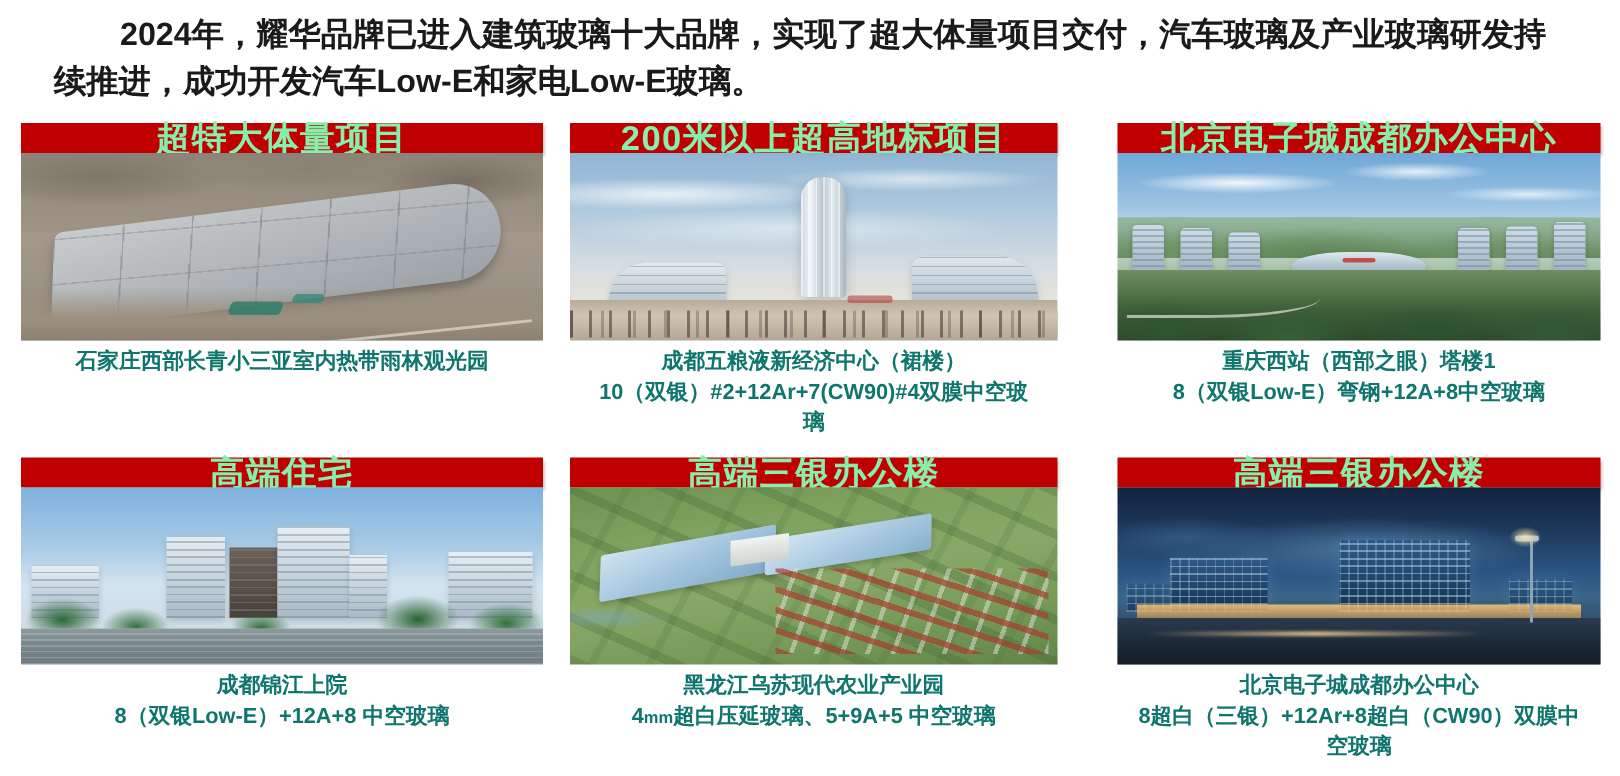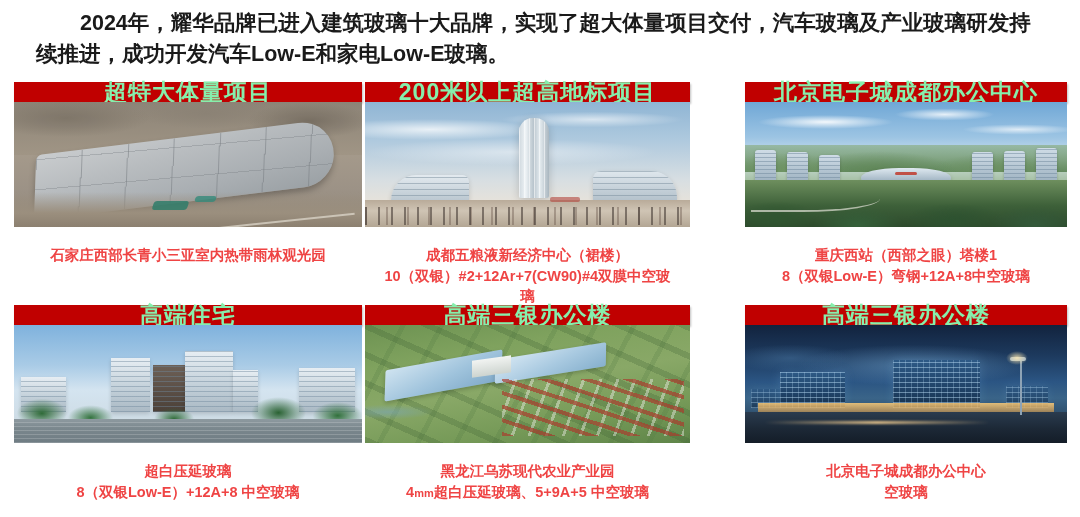--- a/index.html
+++ b/index.html
@@ -48,21 +48,21 @@
     width: 1080px;
     height: 223px;
   }
   .row.row2 { height: 212px; }
 
   .card {
     position: absolute;
     top: 0;
   }
   .card.c0 { left: 14px;  width: 348px; }
-  .card.c1 { left: 365px; width: 325px; }
+  .card.c1 { left: 380px; width: 325px; }
   .card.c2 { left: 745px; width: 322px; }
 
   
   .banner {
     position: relative;
     height: 20px;
     background: #c00000;
     color: #86efac;
     font-size: 23px;
     font-weight: bold;
@@ -79,23 +79,23 @@
     position: relative;
     width: 100%;
     height: 125px;
     overflow: hidden;
     background: #b9c4cc;
   }
   .photo.short { height: 118px; }
 
   
   .caption {
-    margin-top: 18px;
+    margin-top: 4px;
     text-align: center;
-    color: #ef4444;
+    color: #0f766e;
     font-size: 14.5px;
     font-weight: bold;
     line-height: 1.42;
     font-family: "Liberation Sans", "DejaVu Sans", sans-serif;
   }
   .caption .line1 { display: block; }
   .caption .line2 { display: block; }
   .cap-sm { font-size: 11px; vertical-align: baseline; }
 
   
@@ -473,21 +473,21 @@
           <div class="blk b1"></div>
           <div class="blk b2"></div>
           <div class="blk b3"></div>
           <div class="blk b4"></div>
           <div class="blk b5"></div>
           <div class="blk b6"></div>
           <div class="trees"></div>
           <div class="water"></div>
         </div>
         <div class="caption">
-          <span class="line1">超白压延玻璃</span>
+          <span class="line1">成都锦江上院</span>
           <span class="line2">8（双银Low-E）+12A+8 中空玻璃</span>
         </div>
       </div>
 
       <div class="card c1">
         <div class="banner">高端三银办公楼</div>
         <div class="photo short ph-agri">
           <div class="fields"></div>
           <div class="riverline"></div>
           <div class="green1"></div>
@@ -510,19 +510,20 @@
           <div class="ofc o2"></div>
           <div class="ofc o4"></div>
           <div class="podium"></div>
           <div class="street"></div>
           <div class="trail"></div>
           <div class="lamp"></div>
           <div class="lampglow"></div>
         </div>
         <div class="caption">
           <span class="line1">北京电子城成都办公中心</span>
+          <span class="line2">8超白（三银）+12Ar+8超白（CW90）双膜中</span>
           <span class="line2">空玻璃</span>
         </div>
       </div>
     </div>
 
   </div>
 </div>
 
 </body></html>

